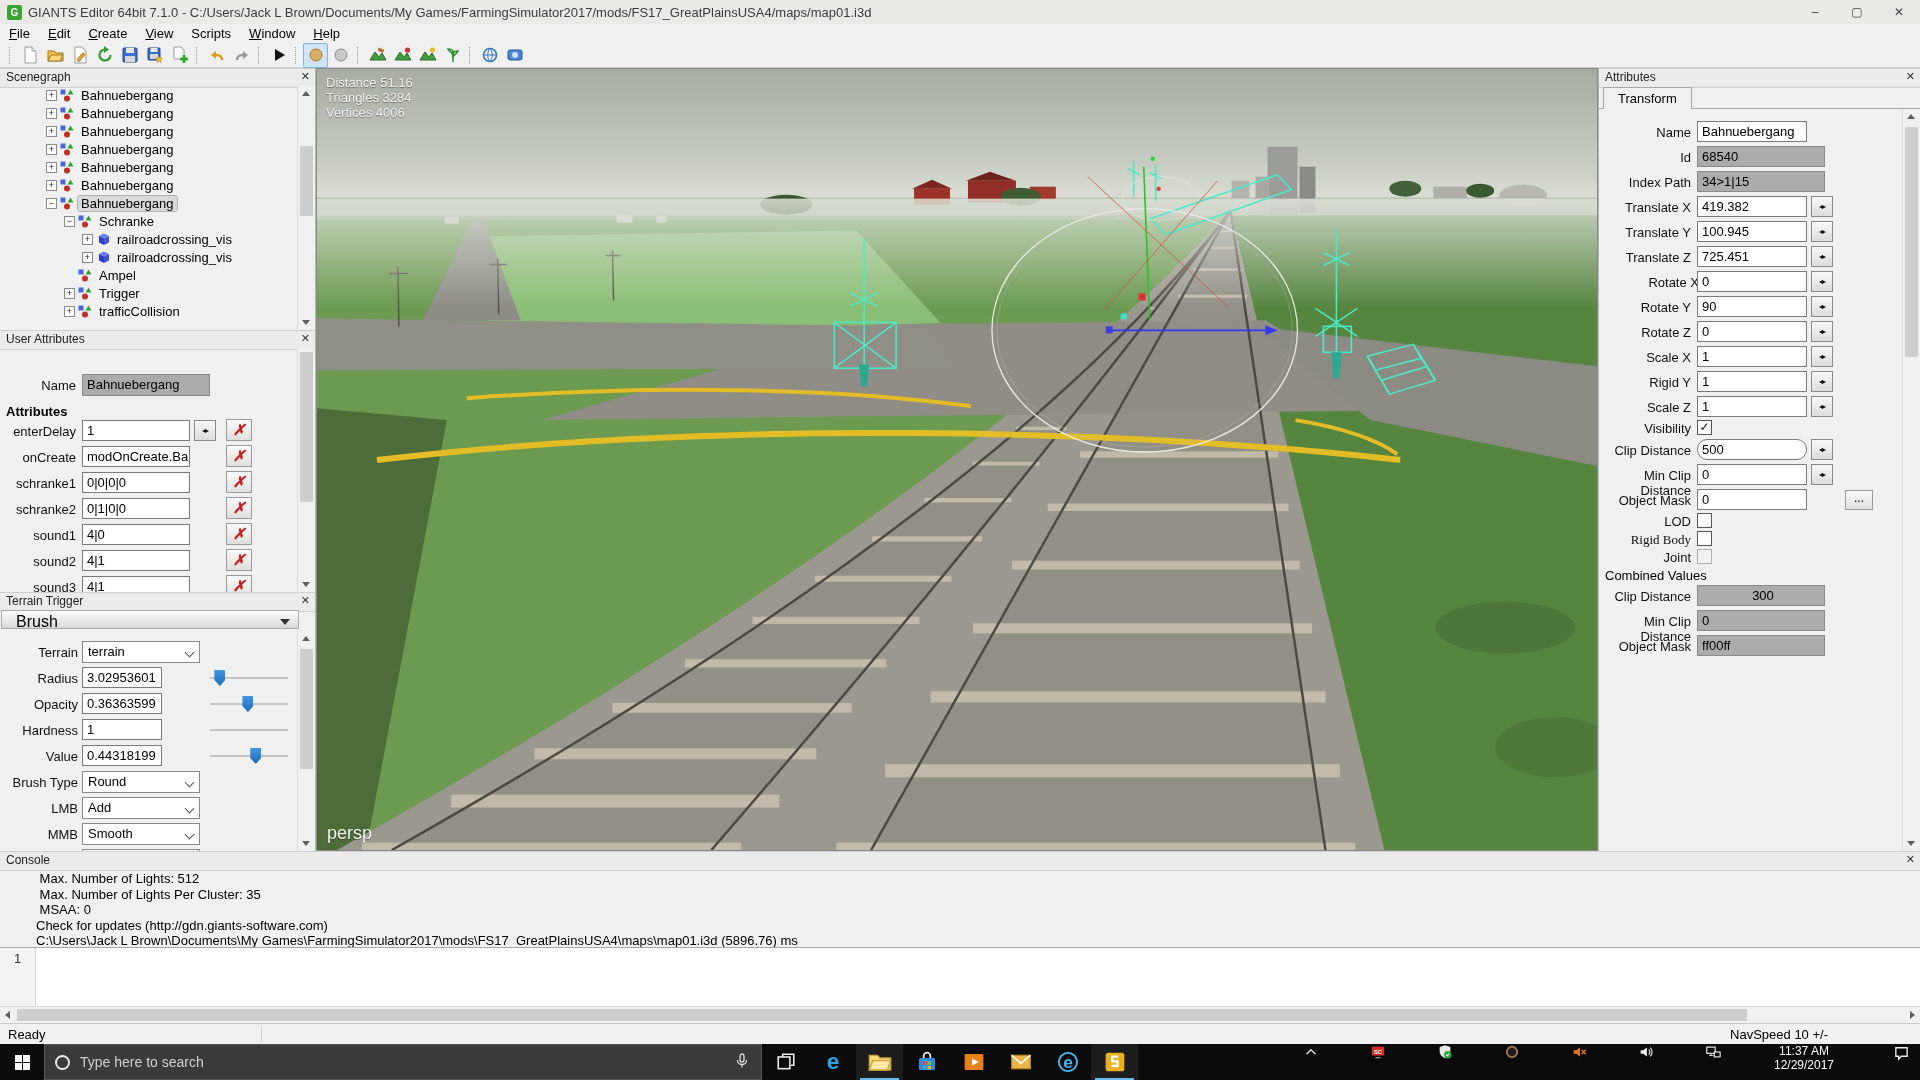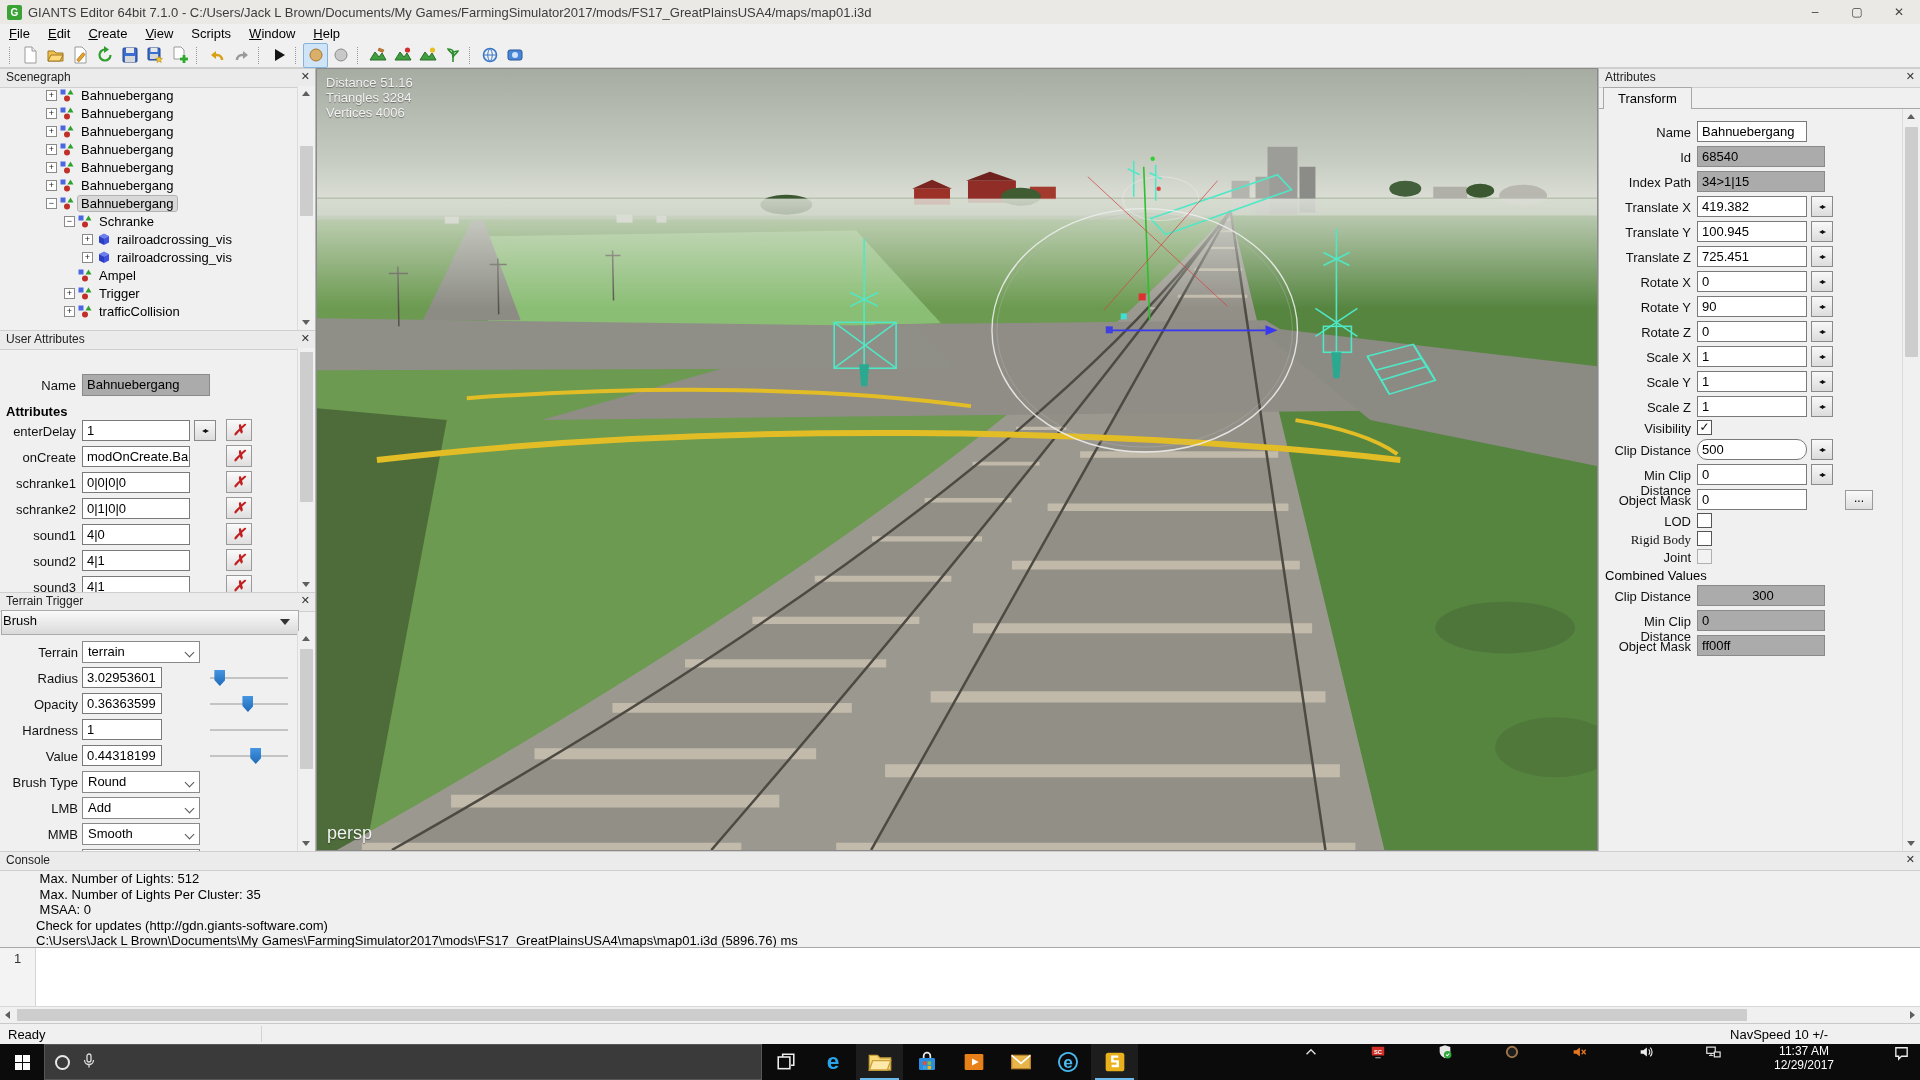--- a/index.html
+++ b/index.html
@@ -47,22 +47,22 @@
     font-size:13px;padding:2px 0 0 4px;white-space:nowrap;overflow:hidden;}
   .tfield.ro{background:#ababab;border-color:#8a8a8a;}
   .spinbtn{position:absolute;width:22px;height:21px;box-sizing:border-box;border:1px solid #8a8a8a;
     background:linear-gradient(#f8f8f8,#dcdcdc);font-size:8px;text-align:center;line-height:19px;color:#111;letter-spacing:-1px;}
   .delbtn{position:absolute;width:26px;height:22px;box-sizing:border-box;border:1px solid #9a9a9a;
     background:linear-gradient(#fafafa,#dfdfdf);color:#c22020;font-weight:bold;font-style:italic;
     font-size:15px;text-align:center;line-height:19px;}
   .sectlabel{position:absolute;font-size:13px;font-weight:bold;}
   
   #terrain{left:0;top:592px;width:316px;height:259px;border-right:1px solid #b6b6b6;overflow:hidden;}
-  #brush-bar{position:absolute;left:1px;top:18px;width:298px;height:25px;background:linear-gradient(#fbfbfb,#d9d9d9);
-    border:1px solid #ababab;box-sizing:border-box;font-size:13px;padding:2px 1px;}
+  #brush-bar{position:absolute;left:1px;top:18px;width:298px;height:19px;background:linear-gradient(#fbfbfb,#d9d9d9);
+    border:1px solid #ababab;box-sizing:border-box;font-size:16px;padding:2px 14px;}
   #brush-caret{position:absolute;right:8px;top:8px;width:0;height:0;border-left:5px solid transparent;border-right:5px solid transparent;border-top:6px solid #333;}
   .dropdown{position:absolute;height:22px;box-sizing:border-box;border:1px solid #8a8a8a;background:#fff;
     font-size:13px;padding:2px 6px 0 5px;}
   .dd-caret{position:absolute;right:6px;top:7px;width:6px;height:6px;border-right:1.5px solid #555;border-bottom:1.5px solid #555;transform:rotate(45deg);}
   .slider-track{position:absolute;width:78px;height:2px;background:#c4c4c4;}
   .slider-thumb{position:absolute;width:11px;height:16px;top:-7px;background:linear-gradient(#4495e2,#1e6ab8);
     clip-path:polygon(0 0,100% 0,100% 62%,50% 100%,0 62%);}
   
   #viewport{position:absolute;left:316px;top:68px;width:1282px;height:783px;background:#8a8f86;border:1px solid #8a8a8a;box-sizing:border-box;}
   #viewport svg{display:block;width:100%;height:100%;}
@@ -624,33 +624,33 @@
         <div class="tfield ro" style="left:98px;top:62px;width:128px;">34&gt;1|15</div>
         <div class="fldlabel" style="left:0;top:91px;width:92px;">Translate X</div>
         <div class="tfield" style="left:98px;top:87px;width:110px;">419.382</div>
         <div class="spinbtn" style="left:212px;top:87px;">◂▸</div>
         <div class="fldlabel" style="left:0;top:116px;width:92px;">Translate Y</div>
         <div class="tfield" style="left:98px;top:112px;width:110px;">100.945</div>
         <div class="spinbtn" style="left:212px;top:112px;">◂▸</div>
         <div class="fldlabel" style="left:0;top:141px;width:92px;">Translate Z</div>
         <div class="tfield" style="left:98px;top:137px;width:110px;">725.451</div>
         <div class="spinbtn" style="left:212px;top:137px;">◂▸</div>
-        <div class="fldlabel" style="left:0;top:166px;width:92px;">Rotate X</div>
+        <div class="fldlabel" style="left:8px;top:166px;width:92px;">Rotate X</div>
         <div class="tfield" style="left:98px;top:162px;width:110px;">0</div>
         <div class="spinbtn" style="left:212px;top:162px;">◂▸</div>
         <div class="fldlabel" style="left:0;top:191px;width:92px;">Rotate Y</div>
         <div class="tfield" style="left:98px;top:187px;width:110px;">90</div>
         <div class="spinbtn" style="left:212px;top:187px;">◂▸</div>
         <div class="fldlabel" style="left:0;top:216px;width:92px;">Rotate Z</div>
         <div class="tfield" style="left:98px;top:212px;width:110px;">0</div>
         <div class="spinbtn" style="left:212px;top:212px;">◂▸</div>
         <div class="fldlabel" style="left:0;top:241px;width:92px;">Scale X</div>
         <div class="tfield" style="left:98px;top:237px;width:110px;">1</div>
         <div class="spinbtn" style="left:212px;top:237px;">◂▸</div>
-        <div class="fldlabel" style="left:0;top:266px;width:92px;">Scale Y</div>
+        <div class="fldlabel" style="left:0;top:266px;width:92px;">Rigid Y</div>
         <div class="tfield" style="left:98px;top:262px;width:110px;">1</div>
         <div class="spinbtn" style="left:212px;top:262px;">◂▸</div>
         <div class="fldlabel" style="left:0;top:291px;width:92px;">Scale Z</div>
         <div class="tfield" style="left:98px;top:287px;width:110px;">1</div>
         <div class="spinbtn" style="left:212px;top:287px;">◂▸</div>
         <div class="fldlabel" style="left:0;top:312px;width:92px;">Visibility</div>
         <div class="chk" style="left:98px;top:311px;">✓</div>
         <div class="fldlabel" style="left:0;top:334px;width:92px;">Clip Distance</div>
         <div class="tfield" style="left:98px;top:330px;width:110px;border-radius:10px;">500</div>
         <div class="spinbtn" style="left:212px;top:330px;">◂▸</div>
@@ -709,20 +709,21 @@
     <div class="tb-start">
       <div class="winlogo">
           <div></div>
           <div></div>
           <div></div>
           <div></div>
         </div>
     </div>
     <div id="tb-search">
       <div class="ring"></div>
+      <div class="ph">Type here to search</div>
       <div id="mic-slot"><svg width="18" height="18" viewBox="0 0 18 18">
             <rect x="7" y="2" width="4" height="8" rx="2" fill="none" stroke="#ddd" stroke-width="1.3"></rect>
             <path d="M4.5 8a4.5 4.5 0 0 0 9 0M9 12.5V15.5" stroke="#ddd" fill="none" stroke-width="1.3"></path>
           </svg></div>
     </div>
     <div class="tb-icon" id="taskview-slot">
         <svg width="20" height="20" viewBox="0 0 18 18">
           <rect x="2" y="4.5" width="10.5" height="10.5" fill="none" stroke="#eee" stroke-width="1.4"></rect>
           <path d="M6 4.5V2h10v10h-2.5" fill="none" stroke="#eee" stroke-width="1.4"></path>
         </svg>

